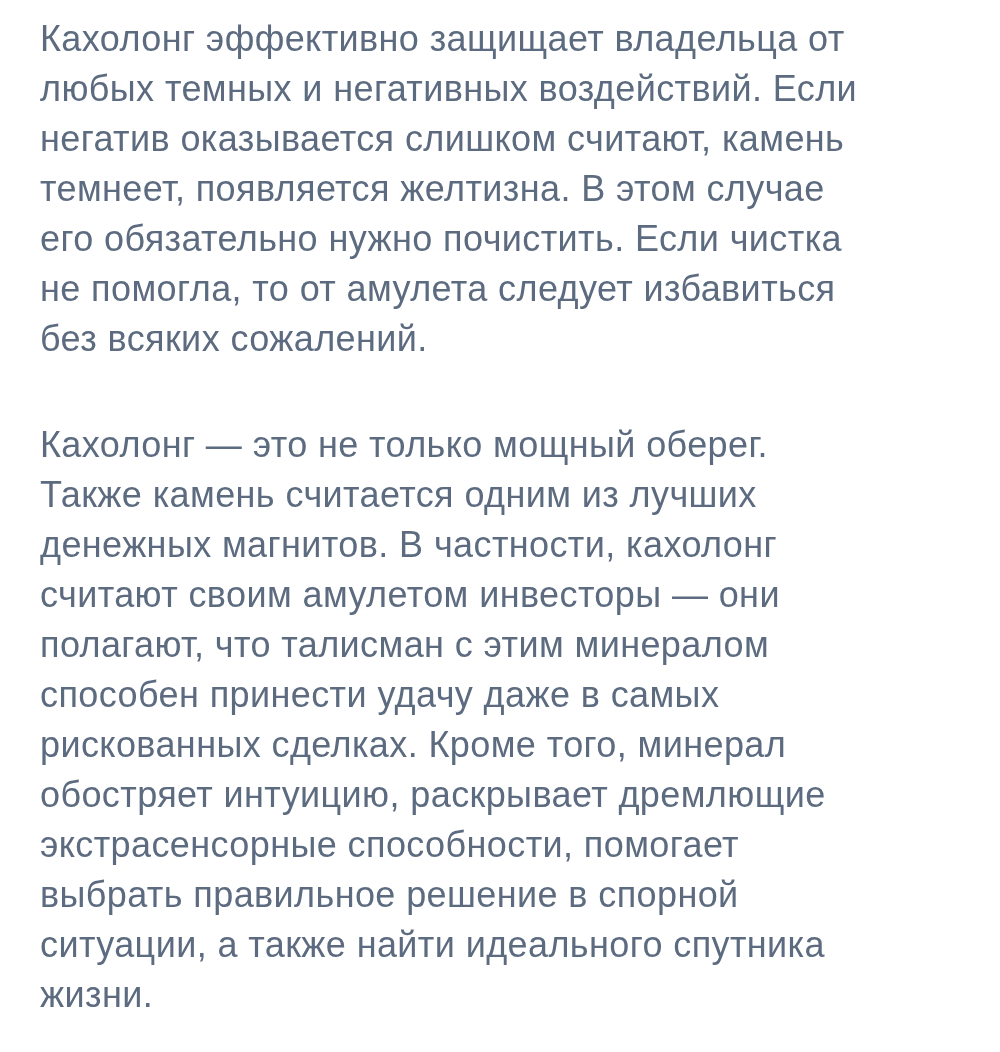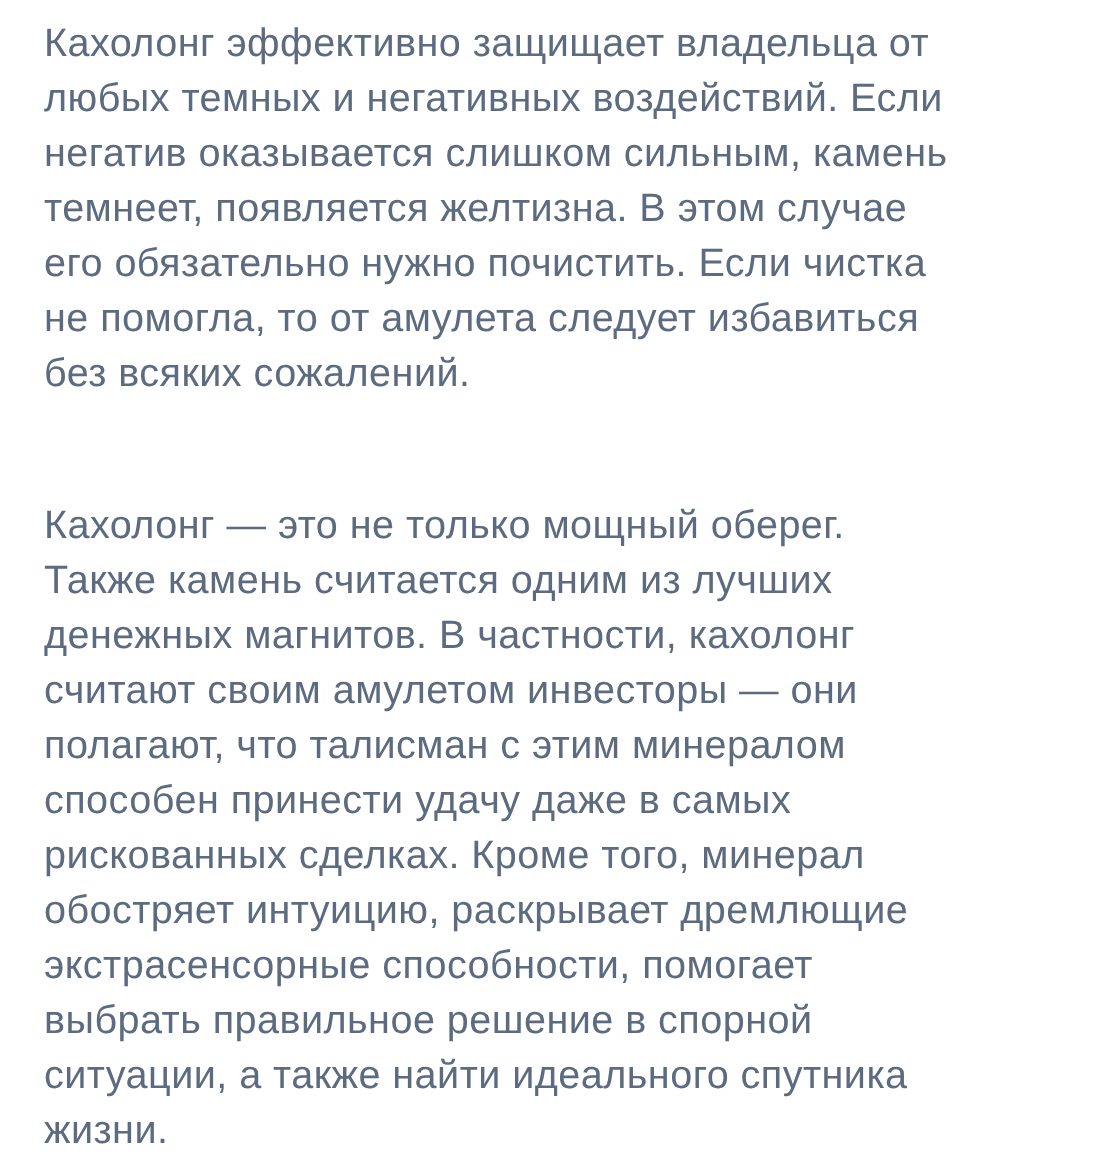--- a/index.html
+++ b/index.html
@@ -19,30 +19,30 @@
     margin: 0;
     font-family: "Liberation Sans", "DejaVu Sans", sans-serif;
     font-size: 36px;
     line-height: 50px;
     letter-spacing: 0.4px;
     color: var(--text, #5c6b7f);
     white-space: pre-line;
     font-weight: 400;
   }
   .article-paragraph + .article-paragraph {
-    margin-top: 88px;
+    margin-top: 56px;
   }
 </style>
 </head>
 <body>
 
 <div class="page">
   <p class="article-paragraph">Кахолонг эффективно защищает владельца от
 любых темных и негативных воздействий. Если
-негатив оказывается слишком сильным, камень
+негатив оказывается слишком считают, камень
 темнеет, появляется желтизна. В этом случае
 его обязательно нужно почистить. Если чистка
 не помогла, то от амулета следует избавиться
 без всяких сожалений.</p>
   <p class="article-paragraph">Кахолонг — это не только мощный оберег.
 Также камень считается одним из лучших
 денежных магнитов. В частности, кахолонг
 считают своим амулетом инвесторы — они
 полагают, что талисман с этим минералом
 способен принести удачу даже в самых

